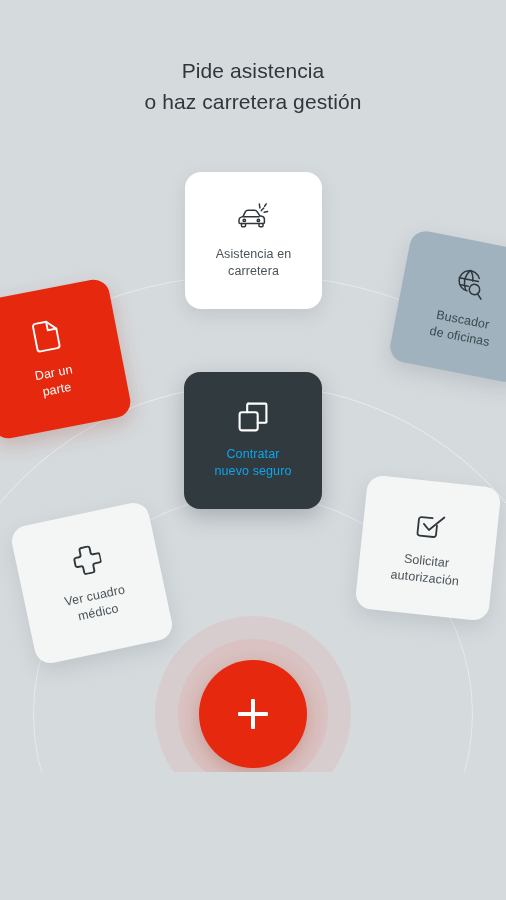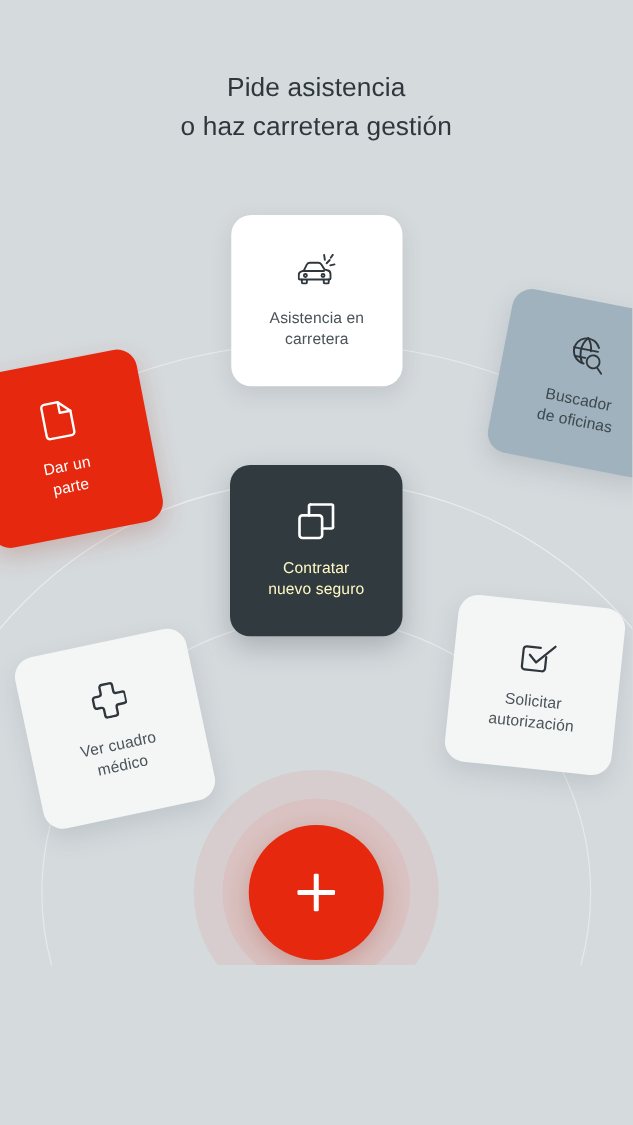--- a/index.html
+++ b/index.html
@@ -131,21 +131,21 @@
     color: #3d484f;
     transform: rotate(11deg);
     box-shadow: 0 8px 20px rgba(70,85,95,0.17);
   }
 
   
   .card--contract {
     width: 138px; height: 137px;
     left: 184px; top: 372px;
     background: #313a3f;
-    color: #fef9c3;
+    color: #0ea5e9;
     box-shadow: 0 8px 22px rgba(40,50,56,0.26);
   }
 
   
   .card--medical {
     width: 140px; height: 140px;
     left: 22px; top: 513px;
     background: #f4f5f5;
     color: #4a5358;
     transform: rotate(-12deg);

